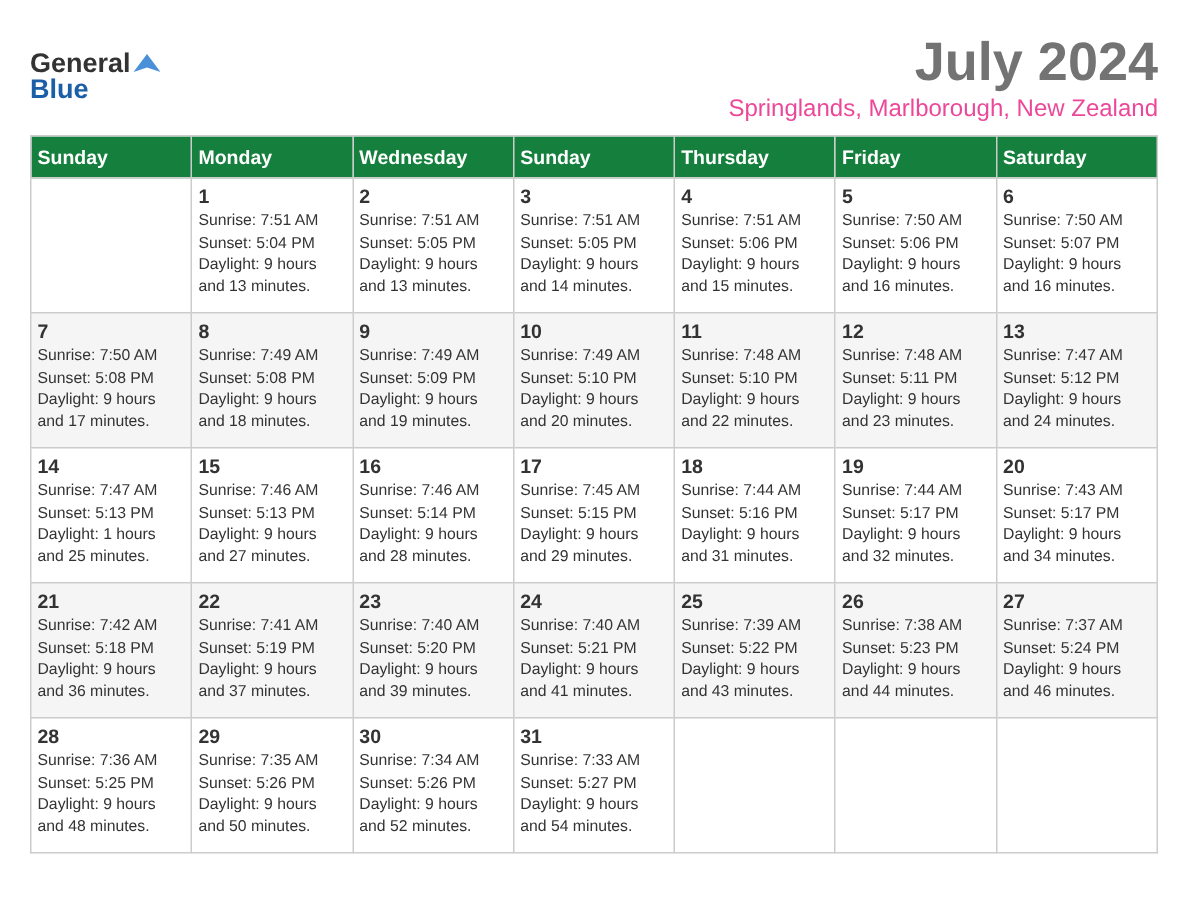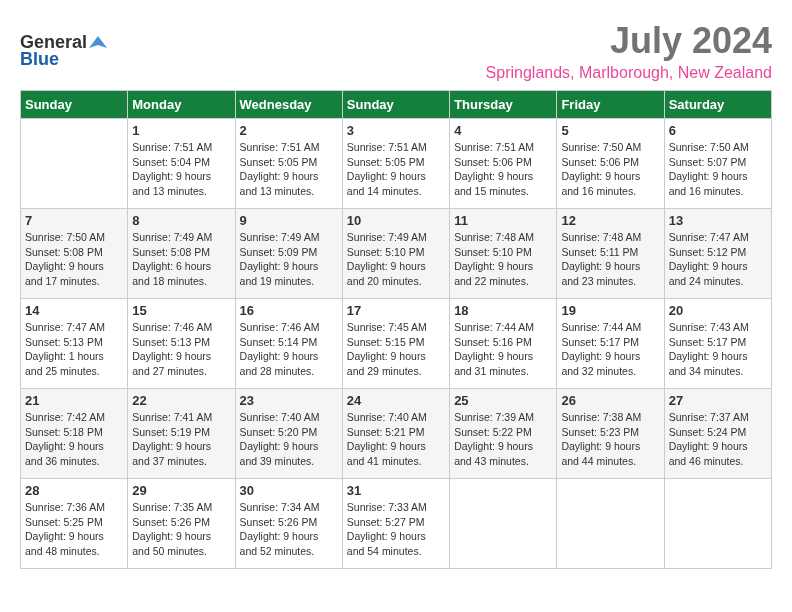--- a/index.html
+++ b/index.html
@@ -167,21 +167,21 @@
           <span>Sunrise: 7:50 AM</span><br>
           <span>Sunset: 5:08 PM</span><br>
           <span>Daylight: 9 hours and 17 minutes.</span>
         </div>
       </td>
         <td>
         <span class="day-number">8</span>
         <div class="day-info">
           <span>Sunrise: 7:49 AM</span><br>
           <span>Sunset: 5:08 PM</span><br>
-          <span>Daylight: 6 hours and 18 minutes.</span>
+          <span>Daylight: 9 hours and 18 minutes.</span>
         </div>
       </td>
         <td>
         <span class="day-number">9</span>
         <div class="day-info">
           <span>Sunrise: 7:49 AM</span><br>
           <span>Sunset: 5:09 PM</span><br>
           <span>Daylight: 9 hours and 19 minutes.</span>
         </div>
       </td>

